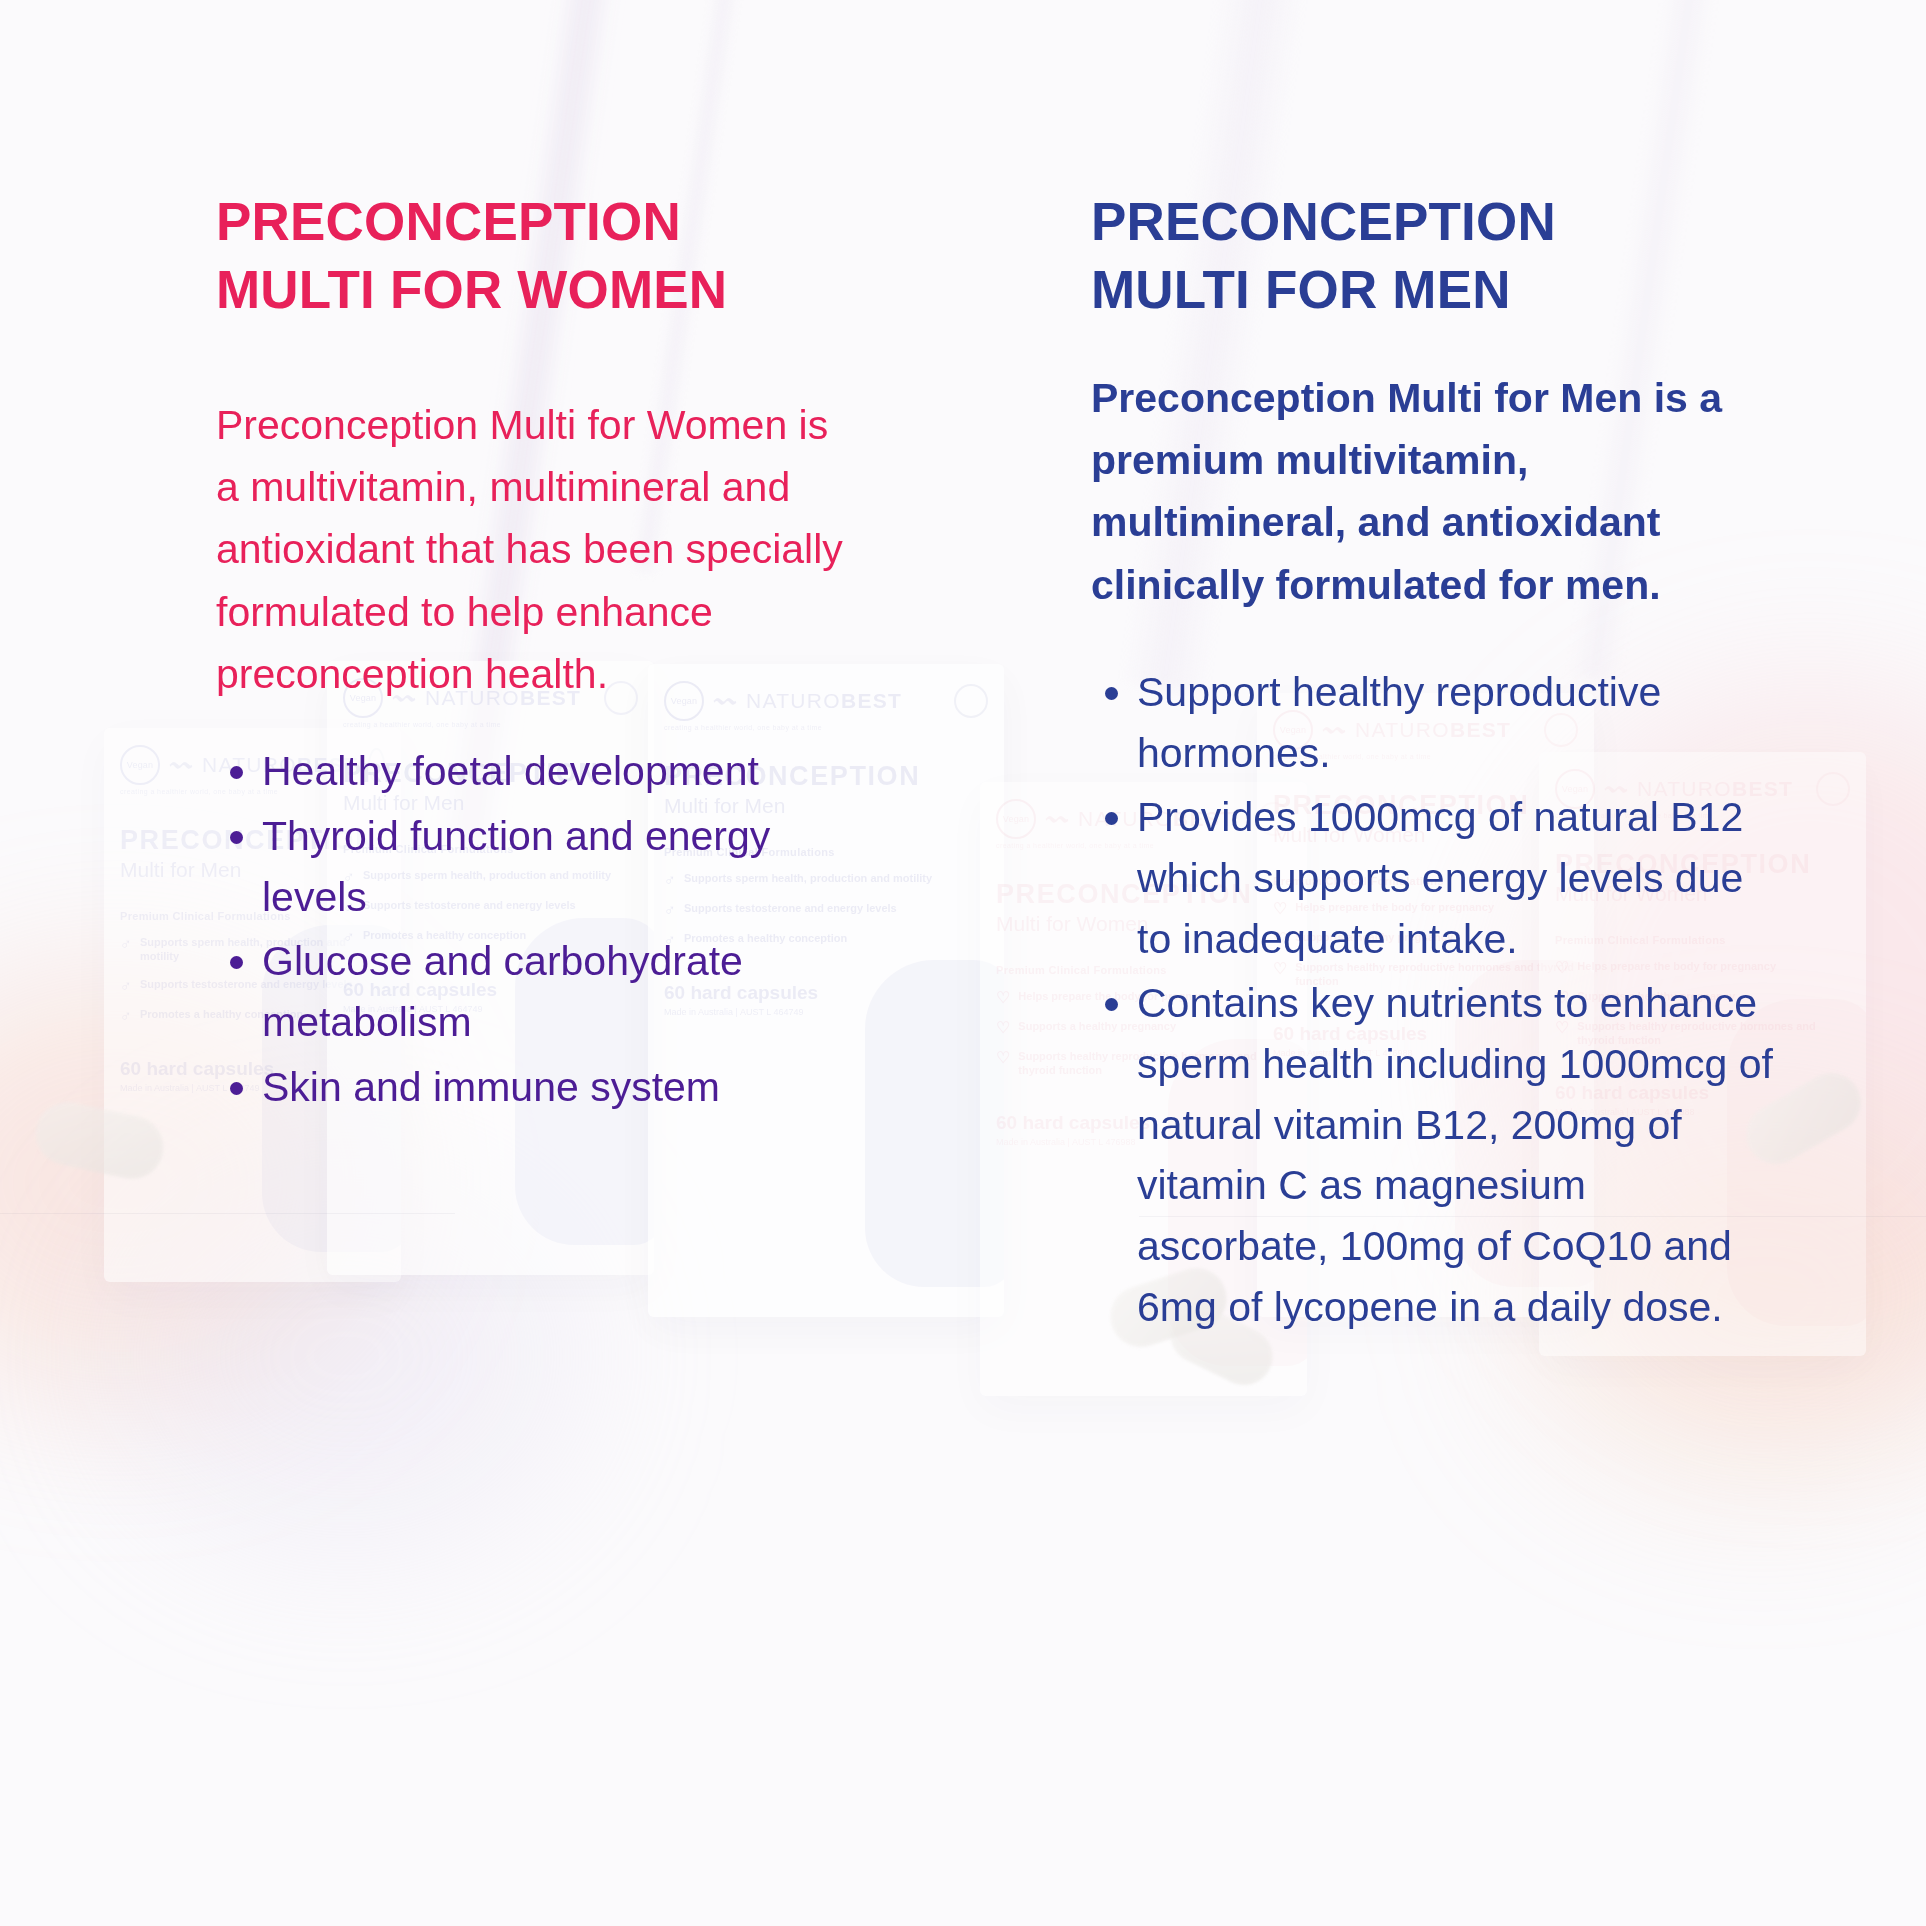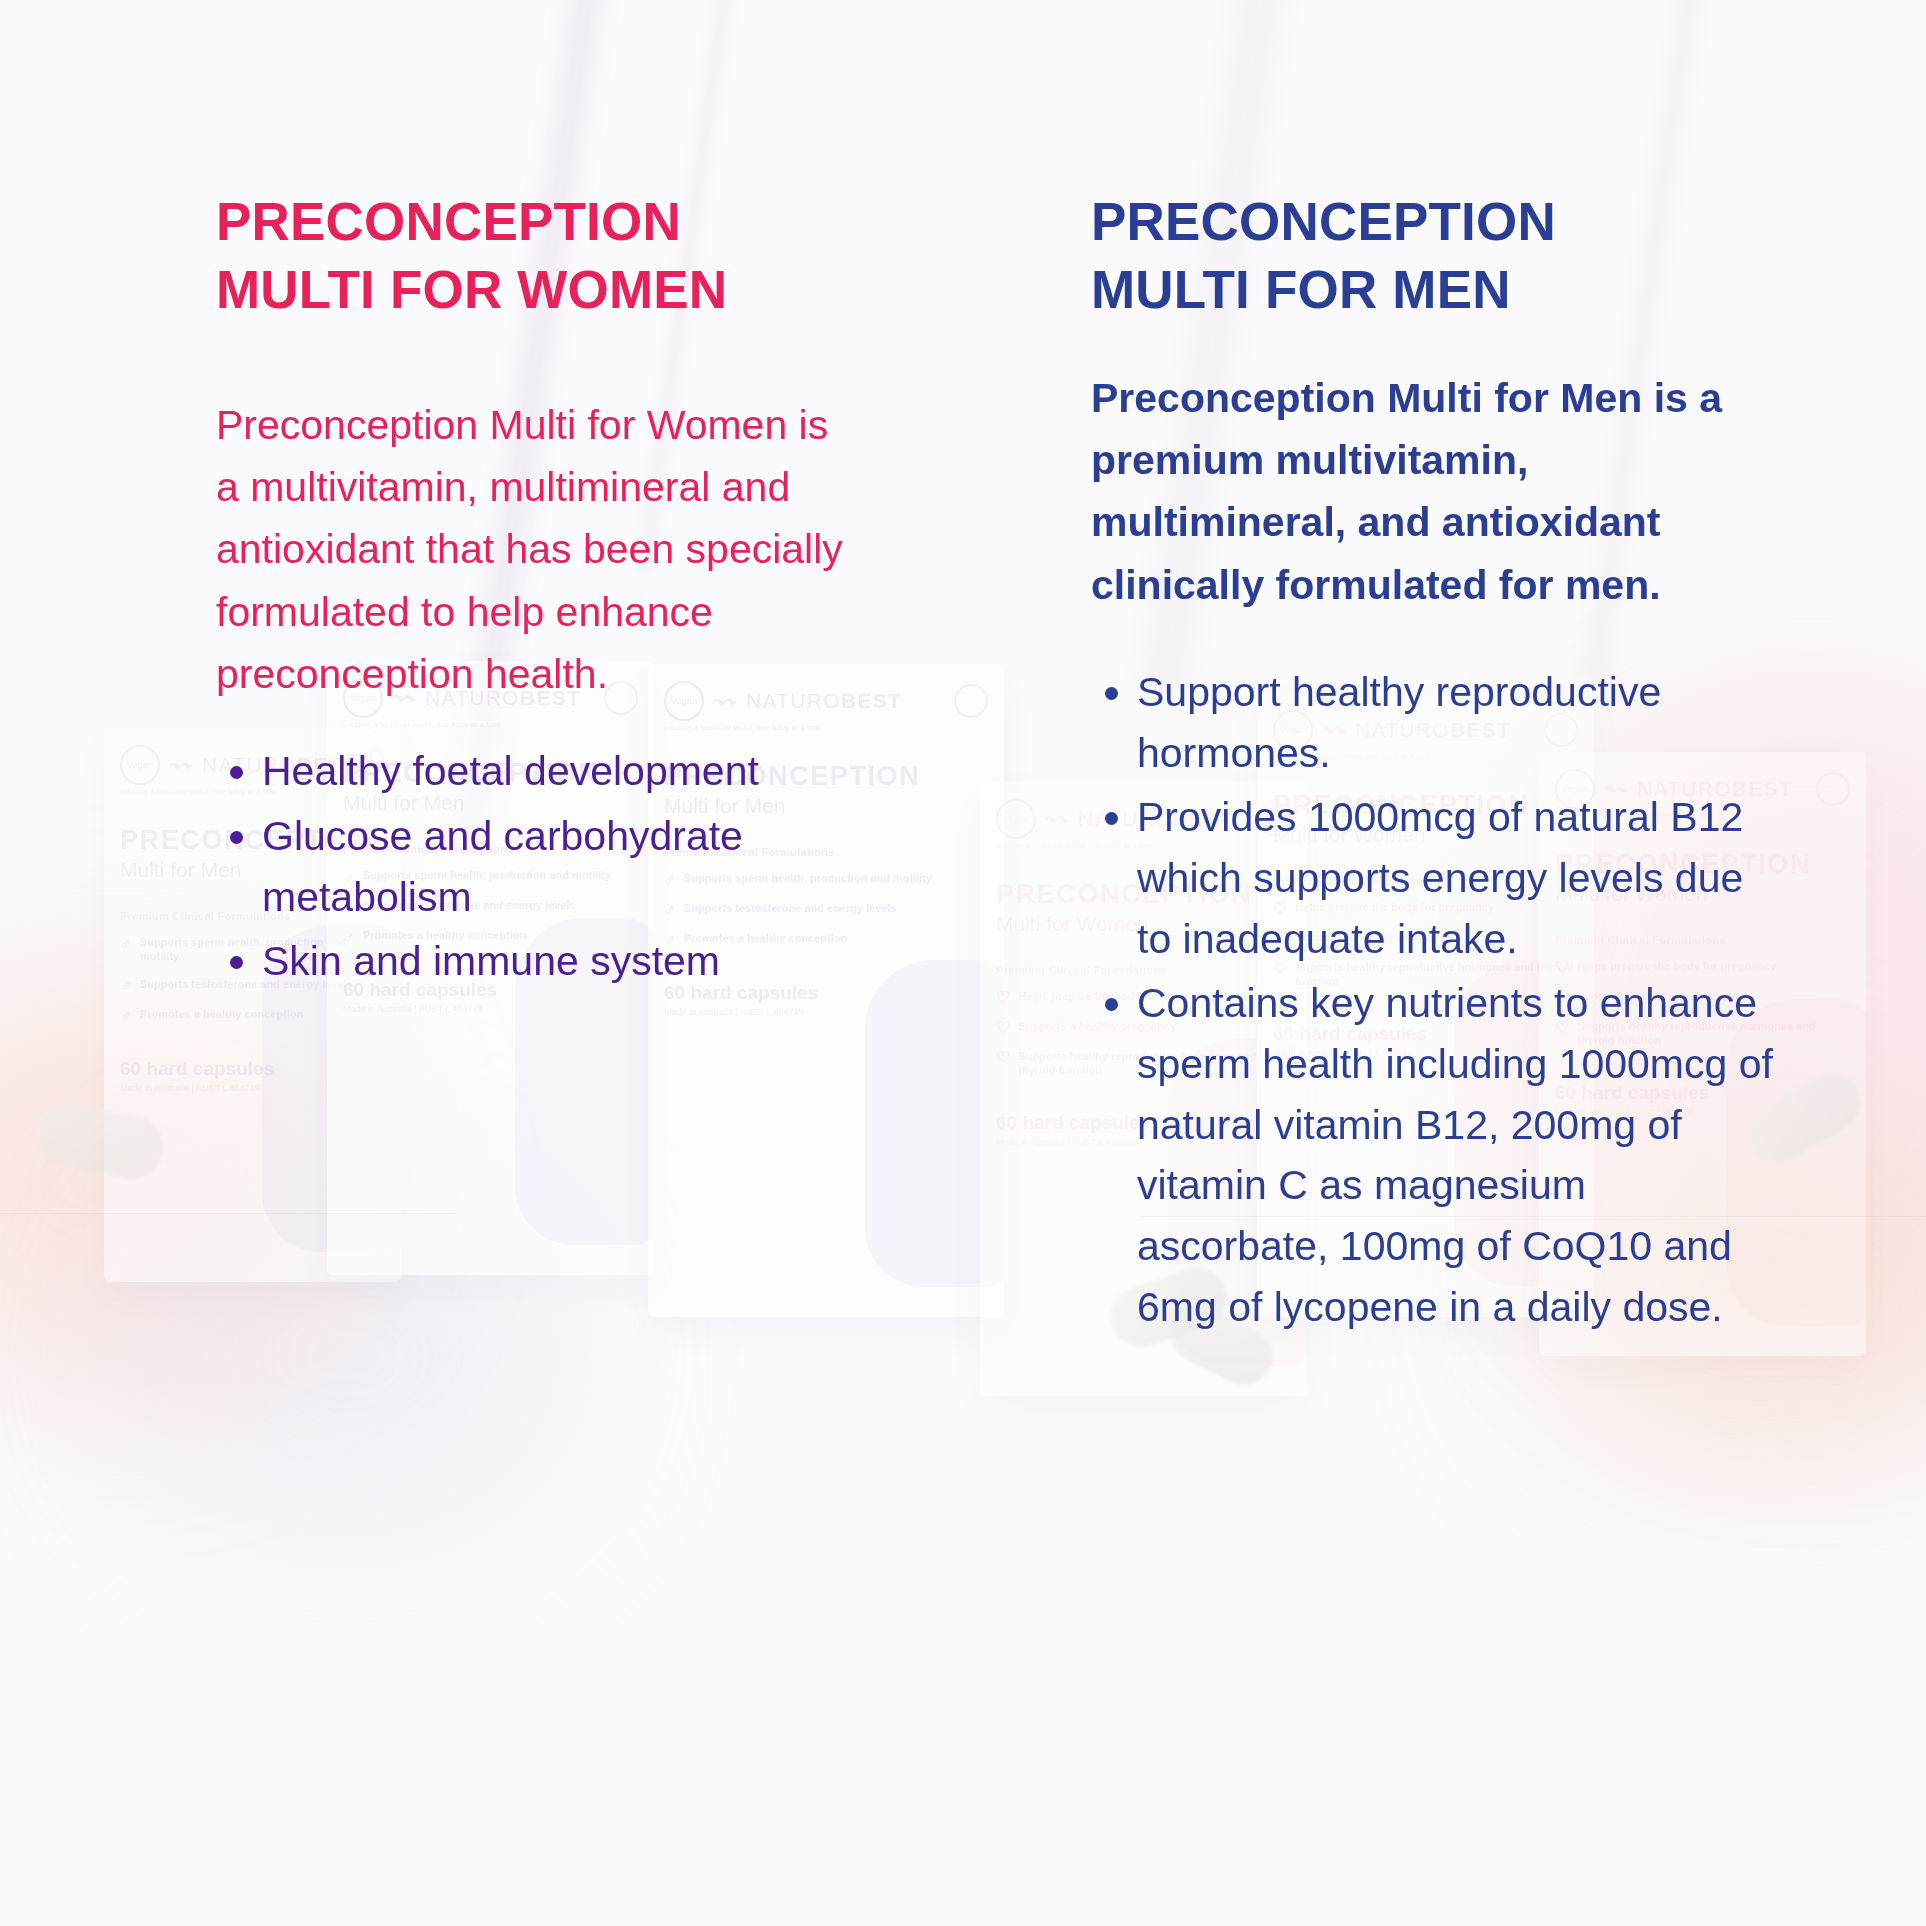--- a/index.html
+++ b/index.html
@@ -338,20 +338,21 @@
 </div>
 
 <div class="page">
 
   <section class="col col-left">
     <h1 class="heading">PRECONCEPTION
 MULTI FOR WOMEN</h1>
     <p class="intro">Preconception Multi for Women is a multivitamin, multimineral and antioxidant that has been specially formulated to help enhance preconception health.</p>
     <ul class="benefits">
       <li>Healthy foetal development</li>
+      <li>Thyroid function and energy levels</li>
       <li>Glucose and carbohydrate metabolism</li>
       <li>Skin and immune system</li>
     </ul>
   </section>
 
   <section class="col col-right">
     <h1 class="heading">PRECONCEPTION
 MULTI FOR MEN</h1>
     <p class="intro">Preconception Multi for Men is a premium multivitamin, multimineral, and antioxidant clinically formulated for men.</p>
     <ul class="benefits">

